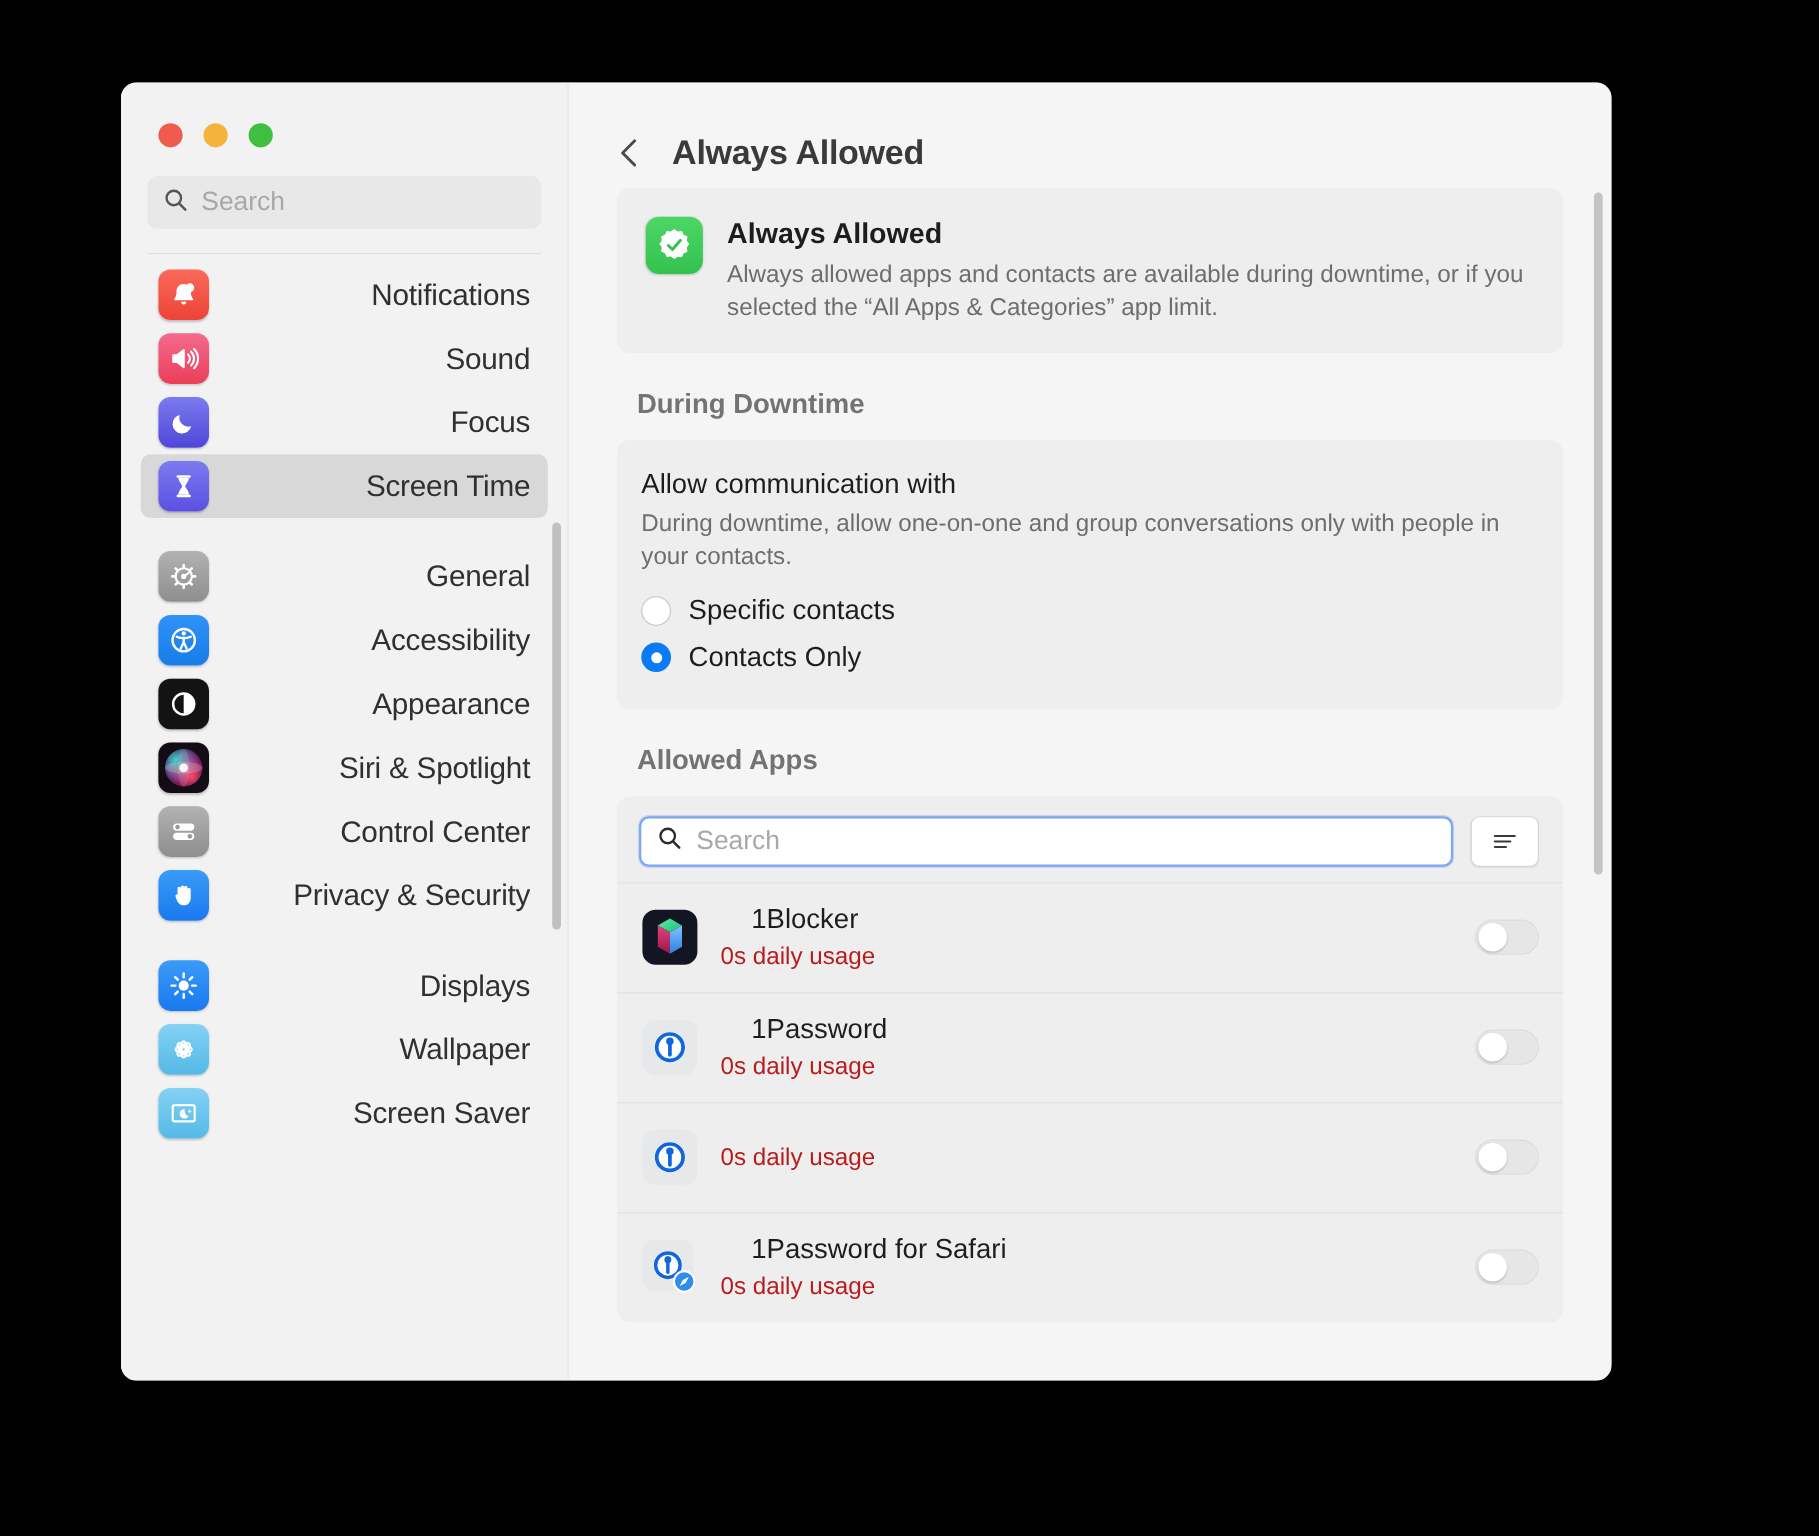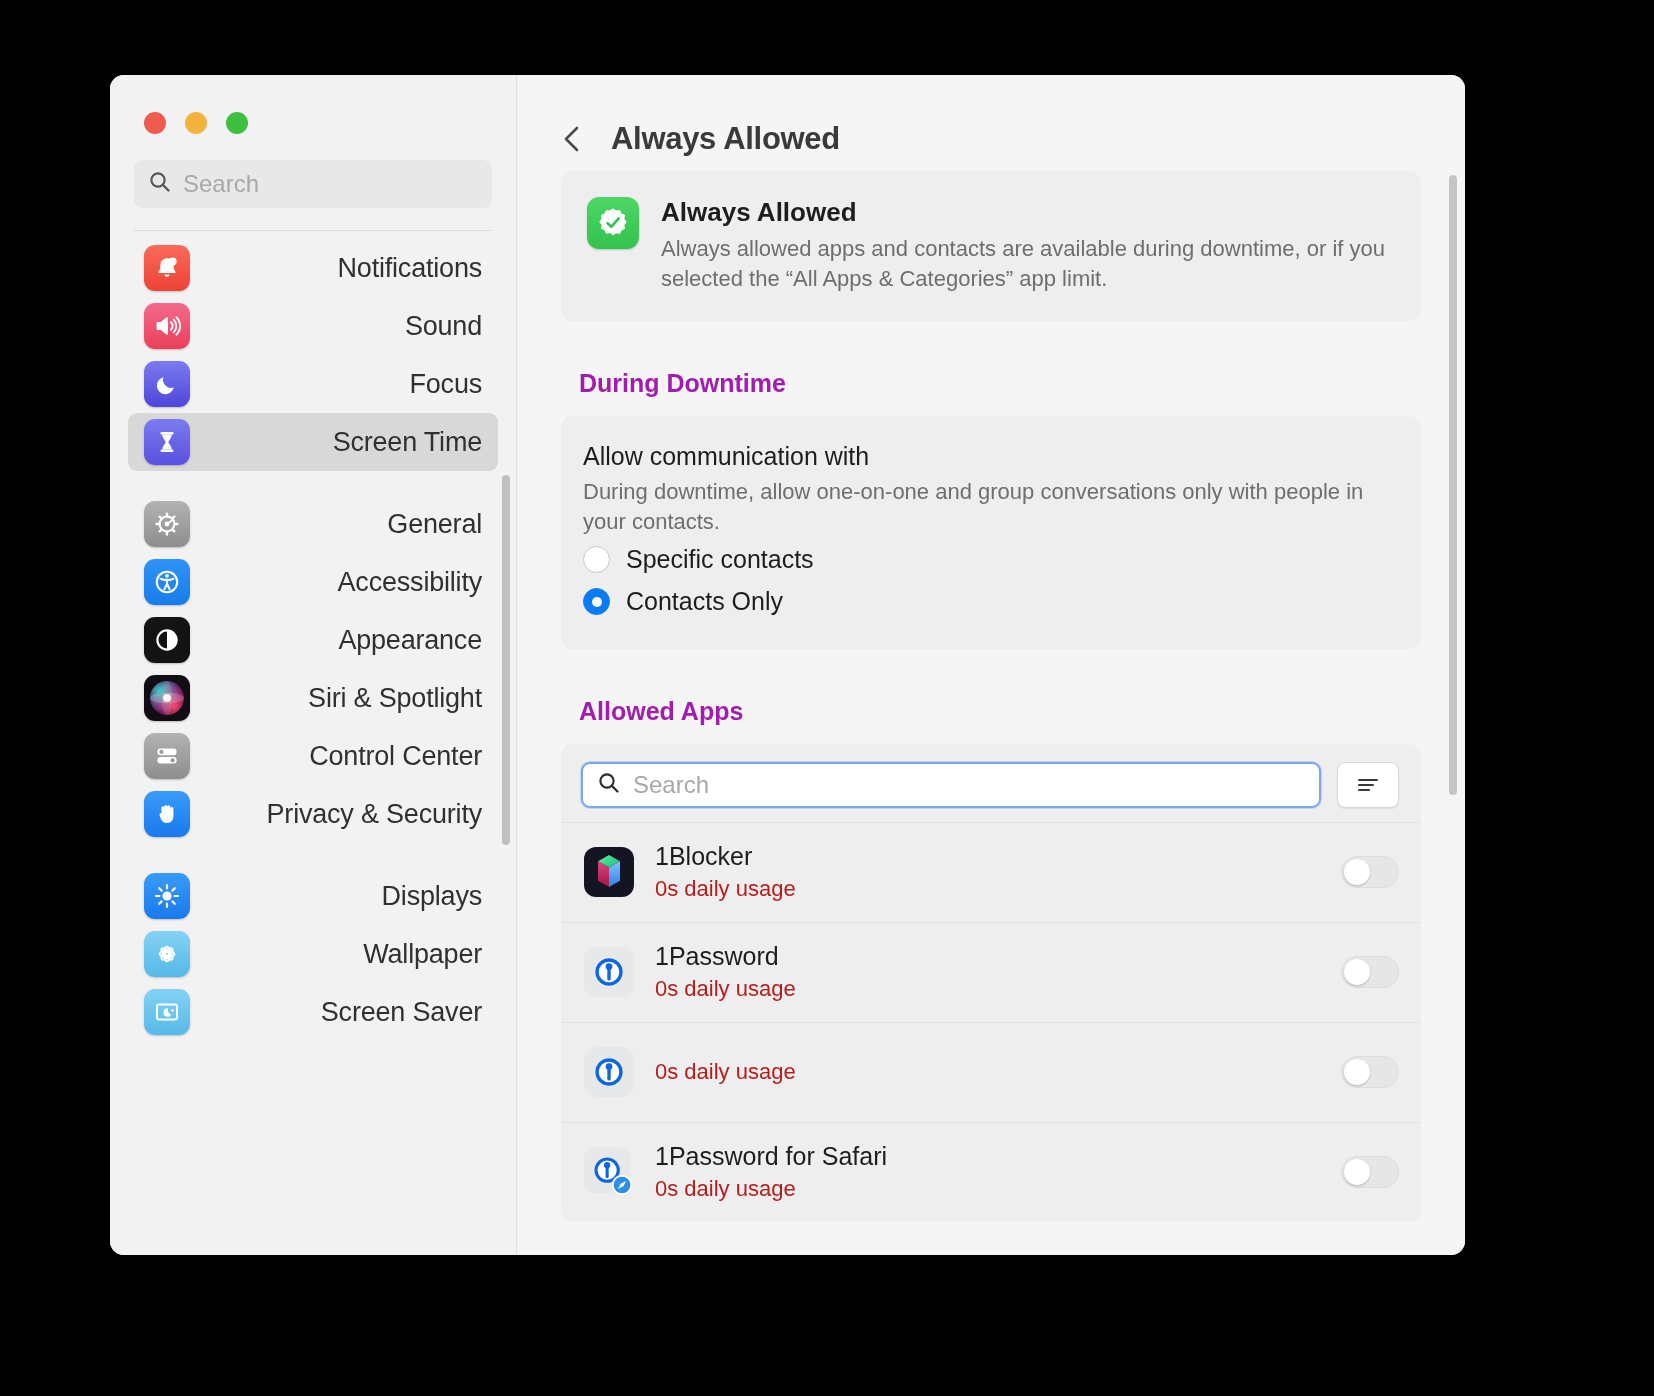--- a/index.html
+++ b/index.html
@@ -143,32 +143,32 @@
     color: #1d1d1d; margin-bottom: 6px;
   }
   .info-desc {
     font-size: 22px; color: #6e6e6e;
     line-height: 1.35;
     max-width: 760px;
   }
 
   .section-head {
     font-size: 25px; font-weight: bold;
-    color: #a21caf;
-    margin: 48px 0 18px 18px;
+    color: #737373;
+    margin: 32px 0 18px 18px;
   }
 
   .downtime-card { padding: 26px 28px 26px 22px; }
   .dt-title {
     font-size: 25px; font-weight: 500; color: #1d1d1d;
     margin-bottom: 6px;
   }
   .dt-desc {
     font-size: 22px; color: #6e6e6e; line-height: 1.35;
-    max-width: 810px; margin-bottom: 2px;
+    max-width: 810px; margin-bottom: 14px;
   }
   .radio-row {
     display: flex; align-items: center; gap: 16px;
     height: 42px;
   }
   .radio {
     width: 27px; height: 27px; border-radius: 50%;
     background: #fff; border: 1px solid #c6c6c6;
     flex: 0 0 27px;
     display: flex; align-items: center; justify-content: center;
@@ -220,20 +220,21 @@
     flex: 0 0 52px;
     border-radius: 11px;
     position: relative;
     display: flex; align-items: center; justify-content: center;
     overflow: visible;
   }
   .app-meta { flex: 1 1 auto; }
   .app-name {
     font-size: 25px; color: #1d1d1d;
     margin-bottom: 5px;
+    margin-left: 28px;
   }
   .app-usage { font-size: 22px; color: #b91c1c; }
 
   .toggle {
     width: 58px; height: 32px;
     border-radius: 16px;
     background: #e6e6e6;
     border: 1px solid #dcdcdc;
     position: relative;
     flex: 0 0 58px;

